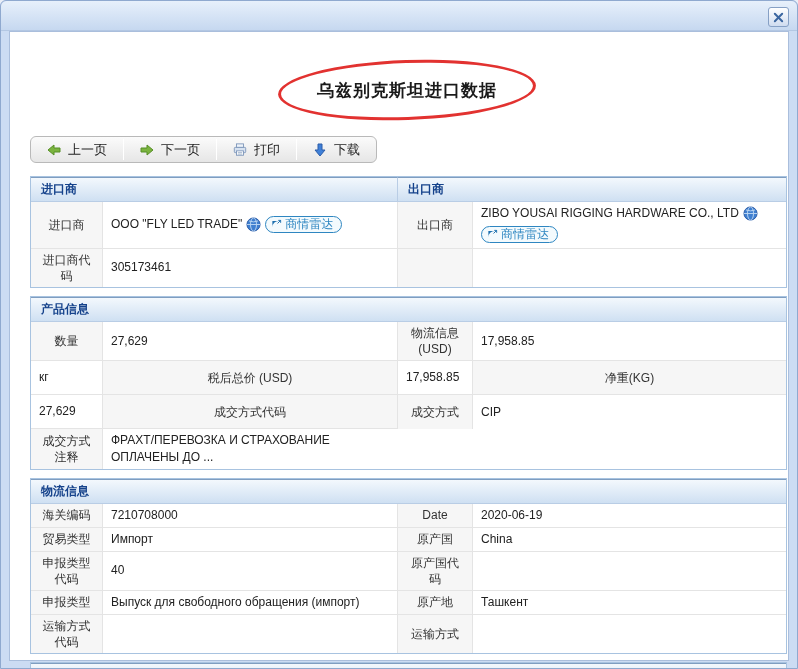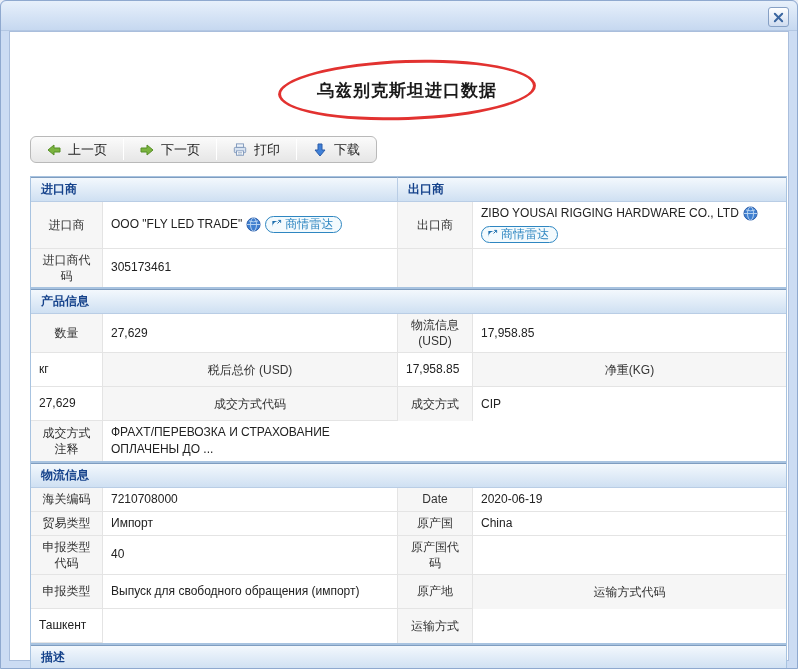--- a/index.html
+++ b/index.html
@@ -18,21 +18,21 @@
   .page-title { font-size:17px; font-weight:bold; color:#1a1a1a; letter-spacing:1px; position:relative; z-index:2; }
   .red-ellipse { position:absolute; left:50%; top:50%; width:258px; height:60px; transform:translate(-50%,-50%) rotate(-2deg); border:3px solid #e23230; border-radius:50%; z-index:1; }
 
   
   .toolbar { display:inline-flex; align-items:stretch; border:1px solid #b9b9b9; border-radius:6px; background:linear-gradient(#fbfbfb,#e6e6e6); height:27px; margin-bottom:13px; }
   .tb-btn { display:flex; align-items:center; gap:7px; padding:0 16px; background:transparent; border:none; font-family:inherit; font-size:13px; color:#222; cursor:pointer; }
   .tb-sep { width:1px; background:#c9c9c9; border-right:1px solid #ffffff; margin:2px 0; }
   .tb-icon { width:14px; height:14px; display:block; }
 
   
-  .tbl { border:1px solid #a8c3e0; width:757px; background:#fff; }
+  .tbl { border:1px solid #a8c3e0; margin-bottom:8px; width:757px; background:#fff; }
   .sec-hd { background:linear-gradient(#f3f8fd,#cfe0f2); border-top:1px solid #7f9dc0; border-bottom:1px solid #b9cde5; color:#15428b; font-weight:bold; padding:3px 10px; font-size:12px; }
   .grid { display:grid; grid-template-columns:72px 295px 75px 1fr; }
   .grid-hd { display:grid; grid-template-columns:367px 1fr; }
   .cell { border-right:1px solid #e4e4e4; border-bottom:1px solid #e4e4e4; padding:3px 8px; display:flex; align-items:center; min-height:26px; }
   .cell:last-child, .grid .cell:nth-child(4n) { border-right:none; }
   .lbl { background:#f6f6f6; justify-content:center; text-align:center; color:#333; line-height:1.35; }
   .val { background:#ffffff; flex-wrap:wrap; gap:4px; line-height:1.4; }
   .h-tall { min-height:38px; }
   .h-med { min-height:34px; }
   .h-sm  { min-height:23px; }
@@ -184,23 +184,23 @@
         <div class="cell val h-sm">China</div>
 
         <div class="cell lbl h-med">申报类型代码</div>
         <div class="cell val h-med">40</div>
         <div class="cell lbl h-med">原产国代码</div>
         <div class="cell val h-med"></div>
 
         <div class="cell lbl h-sm">申报类型</div>
         <div class="cell val h-sm">Выпуск для свободного обращения (импорт)</div>
         <div class="cell lbl h-sm">原产地</div>
+        <div class="cell val h-sm">Ташкент</div>
+
         <div class="cell lbl h-med" style="border-bottom:none">运输方式代码</div>
-
-        <div class="cell val h-sm">Ташкент</div>
         <div class="cell val h-med" style="border-bottom:none"></div>
         <div class="cell lbl h-med" style="border-bottom:none">运输方式</div>
         <div class="cell val h-med" style="border-bottom:none"></div>
       </div>
     </div>
 
     
     <div class="tbl">
       <div class="sec-hd">描述</div>
 

